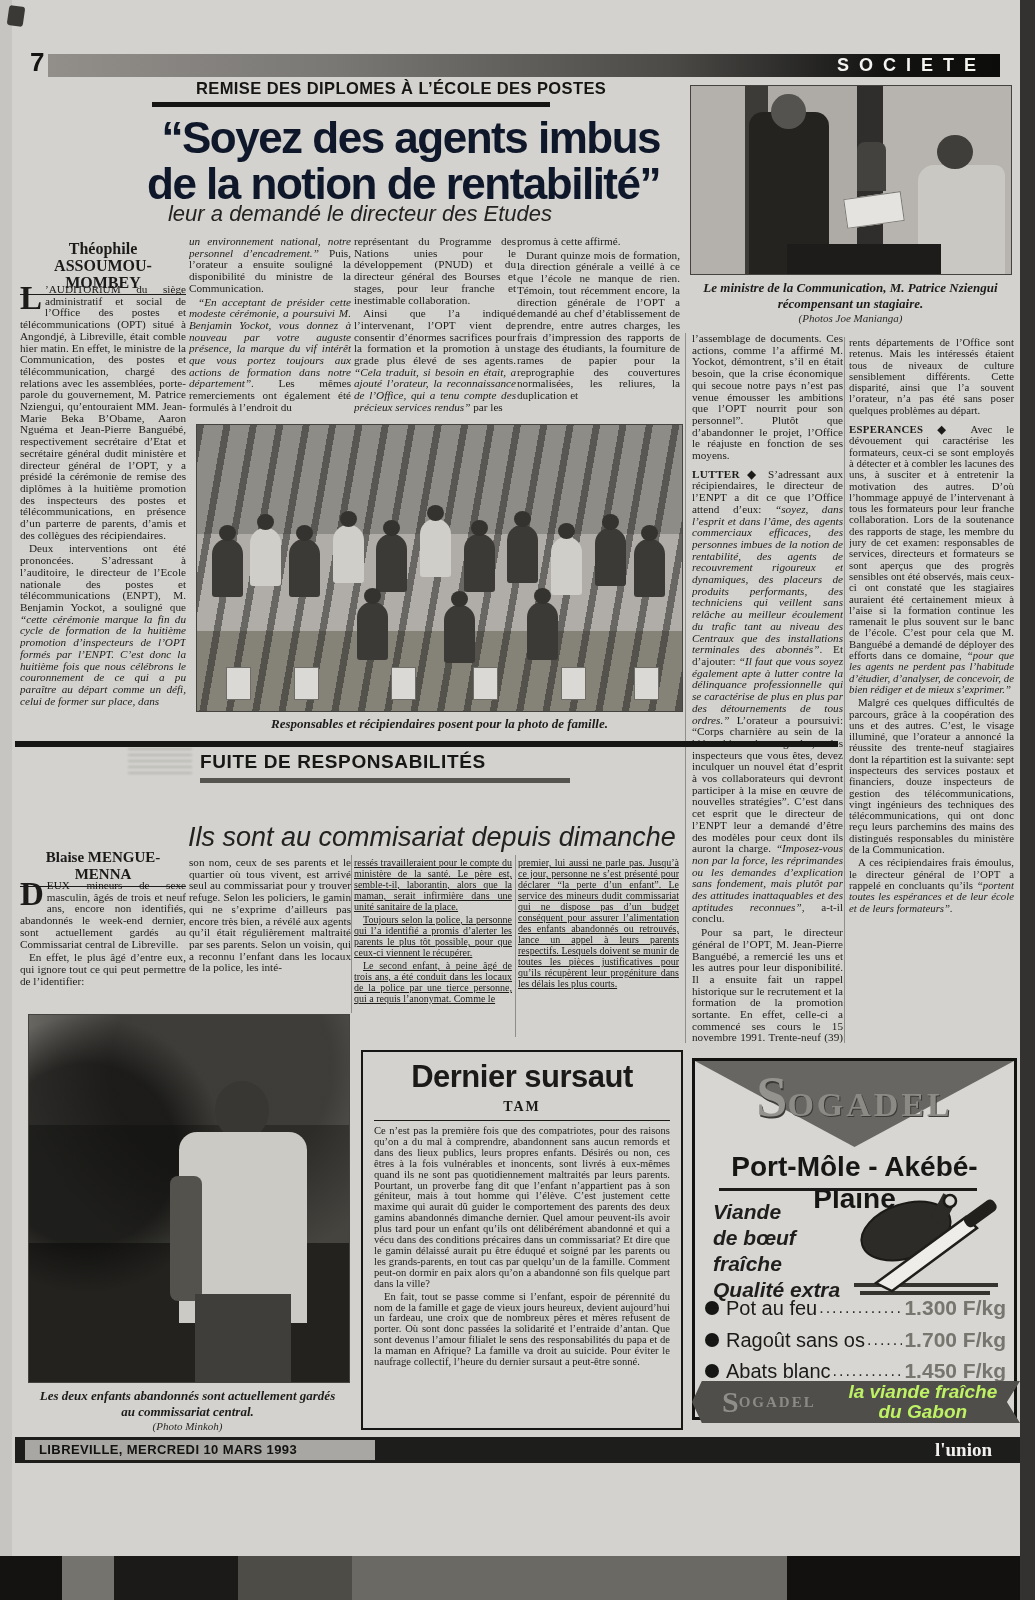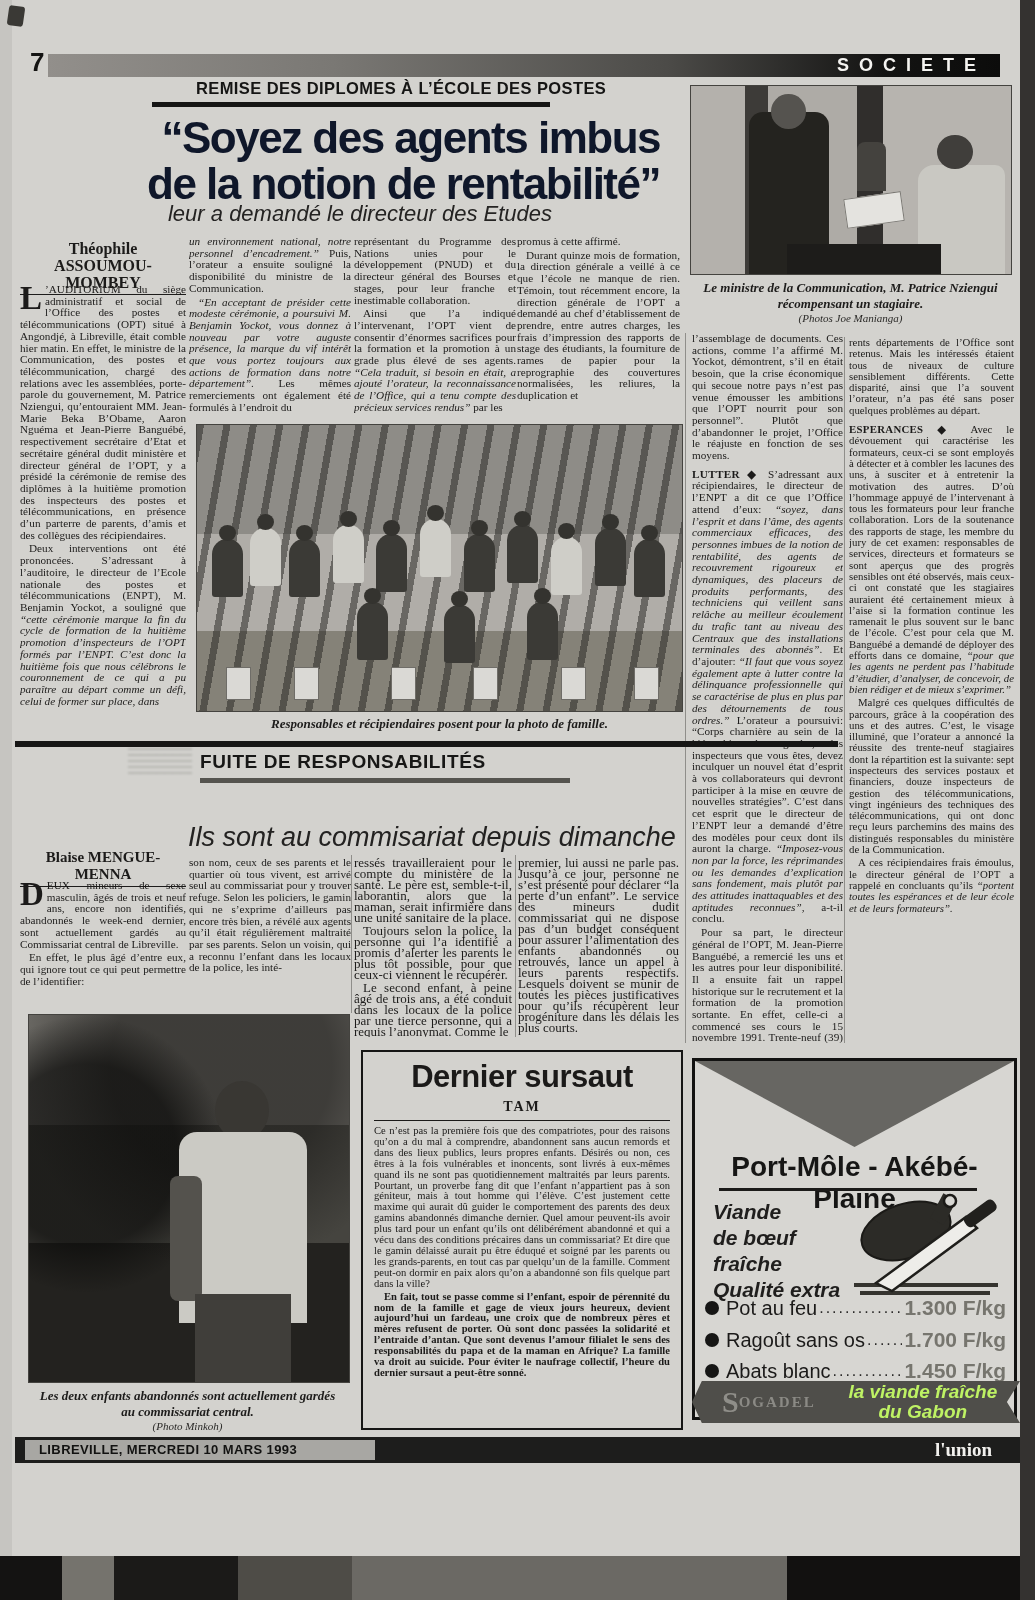--- a/index.html
+++ b/index.html
@@ -84,21 +84,21 @@
 
   
   .byl{text-align:center;border-bottom:1.5px solid #1d1c1b;padding-bottom:3px;}
   #by1{left:20px;top:240px;width:166px;font:bold 16px/17px "Liberation Serif",serif;}
   #by2{left:20px;top:849px;width:166px;font:bold 15px/17px "Liberation Serif",serif;}
 
   
   .col{overflow:hidden;}
   .fs-a{font-size:11.2px;line-height:11.7px;}
   .fs-b{font-size:10.8px;line-height:11.3px;}
-  .fs-c{font-size:13px;line-height:11px;}
+  .fs-c{font-size:10px;line-height:11px;text-decoration:underline;}
   .bt{text-align:justify;margin:0 0 2px 0;}
   .bt.ind{text-indent:9px;}
   .it{font-style:italic;}
   .lead{font-weight:bold;letter-spacing:.3px;}
   .drop{float:left;font:bold 33px/27px "Liberation Serif",serif;padding:1px 3px 0 0;}
   #c1{left:20px;top:284px;width:166px;height:457px;}
   #c2{left:189px;top:236px;width:162px;height:184px;}
   #c3{left:354px;top:236px;width:162px;height:184px;}
   #c4{left:517px;top:236px;width:163px;height:184px;}
   #c5{left:692px;top:333px;width:151px;height:710px;}
@@ -117,21 +117,21 @@
   #a2c1{left:20px;top:880px;width:166px;height:130px;}
   #a2c2{left:189px;top:857px;width:162px;height:150px;}
   #a2c3{left:354px;top:857px;width:158px;height:180px;}
   #a2c4{left:518px;top:857px;width:161px;height:180px;}
 
   
   #edbox{left:361px;top:1050px;width:322px;height:380px;border:2.5px solid #161615;background:var(--paper);padding:6px 11px;}
   #edTitle{text-align:center;font:bold 31px/34px "Liberation Sans",sans-serif;letter-spacing:-.5px;color:#1b1a19;margin-top:2px;}
   #edBy{text-align:center;font:bold 14px/18px "Liberation Serif",serif;letter-spacing:2px;border-bottom:1.5px solid #1b1a19;padding-bottom:4px;margin:4px 0 5px 0;}
   .edp{font:10.6px/10.9px "Liberation Serif",serif;text-align:justify;margin:0 0 2px 0;}
-  .edp.ind{text-indent:10px;font-weight:bold;}
+  .edp.ind{text-indent:10px;}
 
   
   #adbox{left:692px;top:1058px;width:325px;height:362px;border:3px solid #121211;background:#d7d6d2;}
   #adBanner{left:0;top:0;width:100%;height:86px;background:#67666২;background:#676662;
     clip-path:polygon(0 0,100% 0,50% 100%);}
   #adLogo{left:0;top:8px;width:100%;text-align:center;}
   .logoS{font:bold 56px/56px "Liberation Serif",serif;color:#94938e;text-shadow:1px 2px 0 #3b3a37;}
   .logoRest{font:bold 34px/34px "Liberation Serif",serif;color:#8b8a85;letter-spacing:3px;text-shadow:1px 1px 0 #3b3a37;}
   #adLoc{left:0;top:90px;width:100%;text-align:center;font:bold 28px "Liberation Sans",sans-serif;color:#161615;}
   #adLocRule{left:24px;top:127px;width:258px;height:3px;background:#1c1b1a;}
@@ -295,20 +295,23 @@
 
   <div class="abs" id="edbox">
     <div id="edTitle">Dernier sursaut</div>
     <div id="edBy">TAM</div>
     <p class="edp">Ce n’est pas la première fois que des compatriotes, pour des raisons qu’on a du mal à comprendre, abandonnent sans aucun remords et dans des lieux publics, leurs propres enfants. Désirés ou non, ces êtres à la fois vulnérables et inoncents, sont livrés à eux-mêmes quand ils ne sont pas quotidiennement maltraités par leurs parents. Pourtant, un proverbe fang dit que l’enfant n’appartient pas à son géniteur, mais à tout homme qui l’élève. C’est justement cette maxime qui aurait dû guider le comportement des parents des deux gamins abandonnés dimanche dernier. Quel amour peuvent-ils avoir plus tard pour un enfant qu’ils ont délibérément abandonné et qui a vécu dans des conditions précaires dans un commissariat? Et dire que le gamin délaissé aurait pu être éduqué et soigné par les parents ou les grands-parents, en tout cas par quelqu’un de la famille. Comment peut-on dormir en paix alors qu’on a abandonné son fils quelque part dans la ville?</p>
     <p class="edp ind">En fait, tout se passe comme si l’enfant, espoir de pérennité du nom de la famille et gage de vieux jours heureux, devient aujourd’hui un fardeau, une croix que de nombreux pères et mères refusent de porter. Où sont donc passées la solidarité et l’entraide d’antan. Que sont devenus l’amour filialet le sens des responsabilités du papa et de la maman en Afrique? La famille va droit au suicide. Pour éviter le naufrage collectif, l’heure du dernier sursaut a peut-être sonné.</p>
   </div>
 
   <div class="abs" id="adbox">
     <div class="abs" id="adBanner"></div>
+    <div class="abs" id="adLogo">
+      <span class="logoS">S</span><span class="logoRest">OGADEL</span>
+    </div>
     <div class="abs" id="adLoc">Port-Môle - Akébé-Plaine</div>
     <div class="abs" id="adLocRule"></div>
     <div class="abs" id="adViande">
       <div>Viande</div>
       <div>de bœuf</div>
       <div>fraîche</div>
       <div>Qualité extra</div>
     </div>
     <svg class="abs" id="adIllus" viewBox="0 0 170 112">
       <path d="M14 96 H158 M20 104 H150" stroke="#35342f" stroke-width="4" fill="none"></path>

